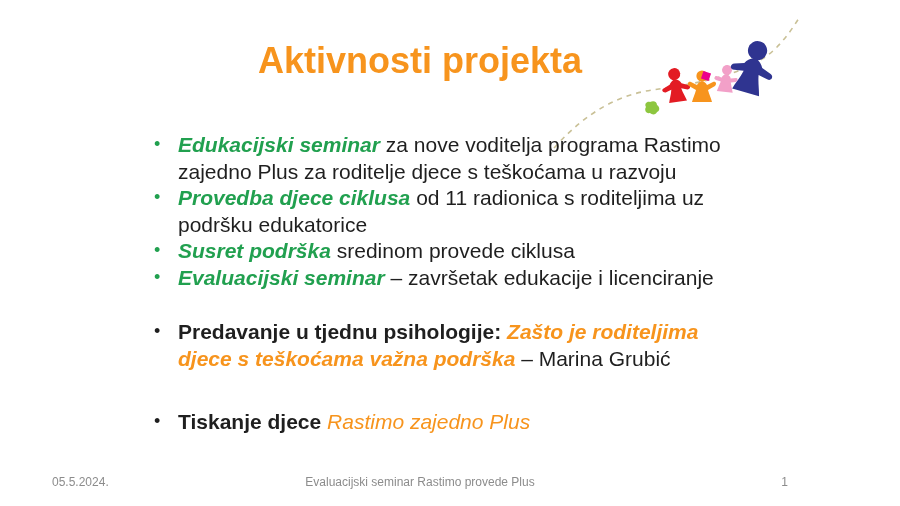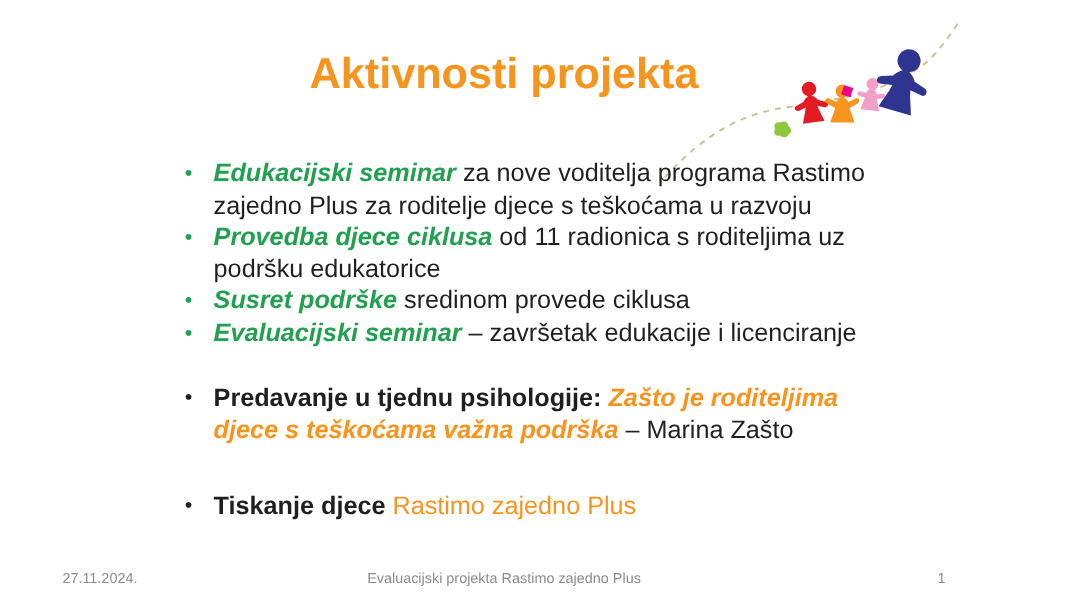--- a/index.html
+++ b/index.html
@@ -61,21 +61,21 @@
     left: 4px;
     top: -1px;
     font-size: 18px;
   }
   .marker-green { color: #21A04F; }
   .marker-black { color: #1f1f1f; }
   .seg-green  { color: #21A04F; font-weight: bold; font-style: italic; }
   .seg-plain  { color: #1f1f1f; }
   .seg-bold   { color: #1f1f1f; font-weight: bold; }
   .seg-orange-italic { color: #F7941D; font-weight: bold; font-style: italic; }
-  .seg-orange { color: #F7941D; }
+  .seg-orange { color: #F7941D; font-style: italic; }
   
   .footer {
     position: absolute;
     left: 0;
     bottom: 15px;
     width: 100%;
     height: 16px;
     font-size: 12px;
     color: #8C8C8C;
   }
@@ -118,25 +118,25 @@
 
     <g transform="translate(212,60) rotate(16) scale(1.55)">
       <circle cx="0" cy="-13" r="6.2" fill="#2F3490"></circle>
       <path d="M 0,-8 C 3,-7 5,-5 6,-3 L 12,-1 C 15,0 14,4 11,3 L 5,2 C 6,7 8,11 9,15 L -9,15 C -8,11 -6,7 -5,2 L -11,3 C -14,4 -15,0 -12,-1 L -6,-3 C -5,-5 -3,-7 0,-8 Z" fill="#2F3490"></path>
     </g>
   </svg>
 
   <ul class="bullet-list">
       <li class="bullet"><span class="marker marker-green">•</span><span><span class="seg-green">Edukacijski seminar</span><span class="seg-plain"> za nove voditelja programa Rastimo zajedno Plus za roditelje djece s teškoćama u razvoju</span></span></li>
       <li class="bullet"><span class="marker marker-green">•</span><span><span class="seg-green">Provedba djece ciklusa</span><span class="seg-plain"> od 11 radionica s roditeljima uz podršku edukatorice</span></span></li>
-      <li class="bullet"><span class="marker marker-green">•</span><span><span class="seg-green">Susret podrške</span><span class="seg-plain"> sredinom provede ciklusa</span></span></li>
+      <li class="bullet"><span class="marker marker-green">•</span><span><span class="seg-green">Susret podrška</span><span class="seg-plain"> sredinom provede ciklusa</span></span></li>
       <li class="bullet"><span class="marker marker-green">•</span><span><span class="seg-green">Evaluacijski seminar</span><span class="seg-plain"> – završetak edukacije i licenciranje</span></span></li>
-      <li class="bullet"><span class="marker marker-black">•</span><span><span class="seg-bold">Predavanje u tjednu psihologije</span><span class="seg-bold">: </span><span class="seg-orange-italic">Zašto je roditeljima djece s teškoćama važna podrška</span><span class="seg-plain"> – Marina Zašto</span></span></li>
+      <li class="bullet"><span class="marker marker-black">•</span><span><span class="seg-bold">Predavanje u tjednu psihologije</span><span class="seg-bold">: </span><span class="seg-orange-italic">Zašto je roditeljima djece s teškoćama važna podrška</span><span class="seg-plain"> – Marina Grubić</span></span></li>
       <li class="bullet"><span class="marker marker-black">•</span><span><span class="seg-bold">Tiskanje djece</span><span class="seg-orange"> Rastimo zajedno Plus</span></span></li>
     </ul>
 
   <div class="footer">
-    <span class="footer-date">27.11.2024.</span>
-    <span class="footer-center">Evaluacijski projekta Rastimo zajedno Plus</span>
+    <span class="footer-date">05.5.2024.</span>
+    <span class="footer-center">Evaluacijski seminar Rastimo provede Plus</span>
     <span class="footer-page">1</span>
   </div>
 
 </div>
 
 </body></html>

